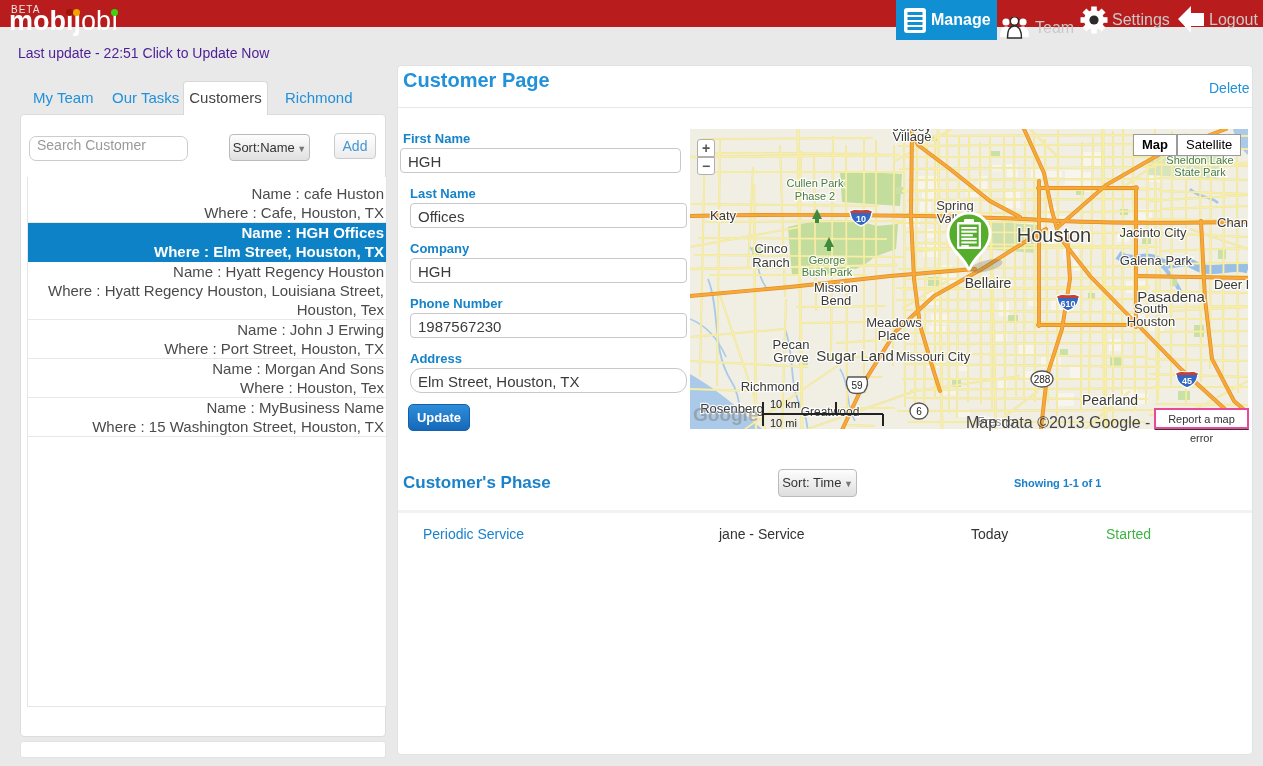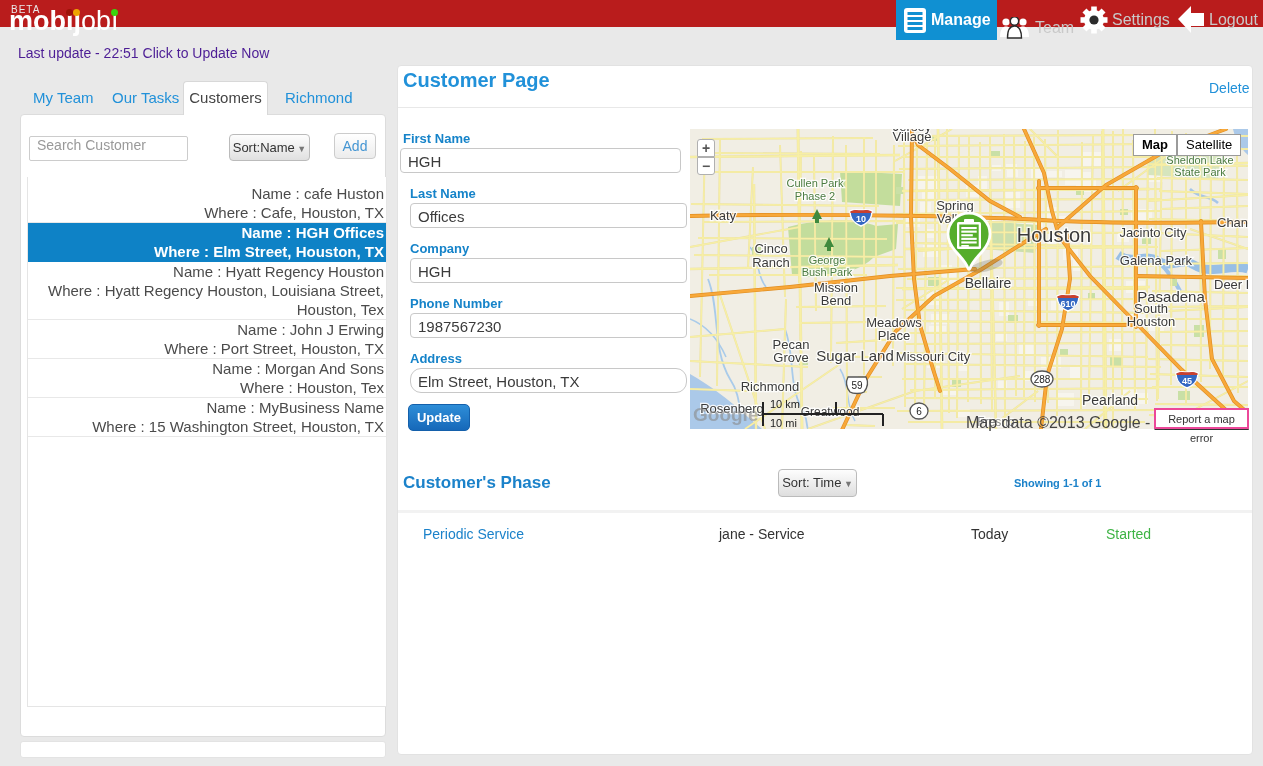--- a/index.html
+++ b/index.html
@@ -20,21 +20,21 @@
 
 #lastupd { position:absolute; left:18px; top:45px; font-size:14px; color:#4c1d95; }
 
 
 .tab { position:absolute; top:89px; font-size:15px; color:#2191d9; }
 #tabact { position:absolute; left:183px; top:81px; width:85px; height:34px; background:#fff; border:1px solid #d8d8d8; border-bottom:none; border-radius:4px 4px 0 0; color:#444; font-size:15px; text-align:center; line-height:32px; z-index:3; }
 
 
 #lpanel { position:absolute; left:20px; top:114px; width:366px; height:623px; background:#fff; border:1px solid #dcdcdc; border-radius:4px; }
 #lfoot { position:absolute; left:20px; top:741px; width:366px; height:17px; background:#fff; border:1px solid #e3e3e3; border-radius:3px; }
-#search { position:absolute; left:29px; top:136px; width:159px; height:25px; border:1px solid #ccc; border-radius:2px; font-size:14px; color:#999; padding-left:7px; background:#fff; font-family:"Liberation Sans",sans-serif; }
+#search { position:absolute; left:29px; top:136px; width:159px; height:25px; border:1px solid #ccc; border-radius:7px; font-size:14px; color:#999; padding-left:7px; background:#fff; font-family:"Liberation Sans",sans-serif; }
 #sortname { position:absolute; left:229px; top:134px; width:81px; height:27px; background:linear-gradient(#fdfdfd,#e0e0e0); border:1px solid #bbb; border-radius:4px; font-size:13px; color:#333; text-align:center; line-height:25px; }
 #addbtn { position:absolute; left:334px; top:133px; width:42px; height:26px; background:linear-gradient(#ffffff,#ececec); border:1px solid #ccc; border-radius:4px; font-size:14px; color:#4596d3; text-align:center; line-height:24px; }
 #listbox { position:absolute; left:27px; top:177px; width:360px; height:530px; border:1px solid #e5e5e5; border-top:none; background:#fff; padding-top:7px;text-align:right; }
 .item { padding:0 2px 0 6px; border-bottom:1px solid #e8e8e8; font-size:15px; color:#4b4b4b; line-height:19px; }
 .item.sel { background:#0e82c6; color:#fff; font-weight:bold; border-bottom:1px solid #0e82c6; }
 
 
 #rpanel { position:absolute; left:397px; top:65px; width:856px; height:690px; background:#fff; border:1px solid #e2e2e2; border-radius:4px; }
 #cptitle { position:absolute; left:403px; top:69px; font-size:20px; font-weight:bold; color:#2191d9; }
 #delete { position:absolute; left:1209px; top:80px; font-size:14px; color:#2191d9; }

